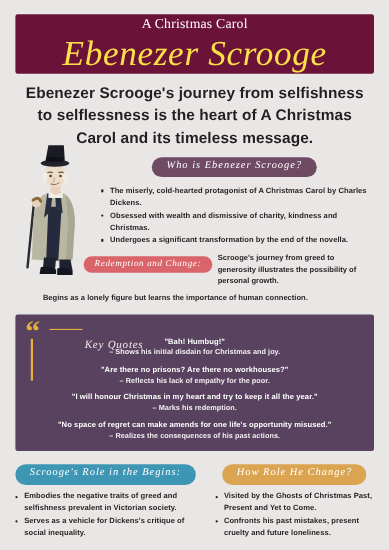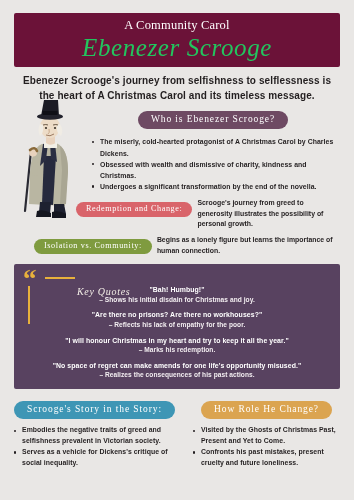--- a/index.html
+++ b/index.html
@@ -27,46 +27,47 @@
     padding-top: 2px;
   }
   .title-small {
     color: #ffffff;
     font-family: "Liberation Serif", serif;
     font-size: 12.5px;
     letter-spacing: .2px;
     line-height: 1;
   }
   .title-big {
-    color: #22c55e;
+    color: #fde047;
     font-family: "Liberation Serif", serif;
     font-style: italic;
-    font-size: 25px;
+    font-size: 32px;
     font-weight: 400;
     letter-spacing: .6px;
     line-height: 1.15;
     margin-top: 2px;
   }
 
   .subtitle {
     margin: 7px 6px 0 6px;
     text-align: center;
-    font-size: 10px;
+    font-size: 14px;
     font-weight: bold;
     color: #231f20;
     line-height: 1.45;
     letter-spacing: .1px;
   }
 
   
   .pill {
     display: inline-block;
     border-radius: 11px;
     color: #ffffff;
     font-family: "Liberation Serif", serif;
+    font-style: italic;
     font-size: 9.5px;
     letter-spacing: .9px;
     padding: 3px 13px 4px 13px;
     white-space: nowrap;
     line-height: 1.2;
   }
   .pill.small {
     font-size: 8.2px;
     letter-spacing: .6px;
     padding: 2.5px 10px 3px 10px;
@@ -188,21 +189,21 @@
   .col-head { text-align: center; }
   .col ul.bl { margin-top: 6px; }
   .col ul.bl li { line-height: 1.58; }
 </style>
 </head>
 <body>
 
 <div class="poster">
 
   <div class="header-band">
-    <div class="title-small">A Community Carol</div>
+    <div class="title-small">A Christmas Carol</div>
     <div class="title-big">Ebenezer Scrooge</div>
   </div>
 
   <div class="subtitle">Ebenezer Scrooge's journey from selfishness to selflessness is the heart of A Christmas Carol and its timeless message.</div>
 
   <div class="who-row">
 
     <svg class="scrooge" viewBox="0 0 76 132">
 
       <line x1="15" y1="55" x2="9" y2="115" stroke="#2a2a33" stroke-width="2.2" stroke-linecap="round"></line>
@@ -258,21 +259,20 @@
     </ul>
 
 
     <div class="theme-row r1">
       <div class="lab"><span class="pill small pill-coral">Redemption and Change:</span></div>
       <div class="desc">Scrooge's journey from greed to generosity illustrates the possibility of personal growth.</div>
     </div>
 
 
     <div class="theme-row r3">
-      <div class="lab"><span class="pill small pill-olive">Isolation vs. Community:</span></div>
       <div class="desc">Begins as a lonely figure but learns the importance of human connection.</div>
     </div>
   </div>
 
   <div class="quotes-box">
     <div class="qmark">“</div>
     <div class="qline-h"></div>
     <div class="qline-v"></div>
     <div class="quotes-title">Key Quotes</div>
 
@@ -291,21 +291,21 @@
       </div>
       <div class="quote-item">
         <div class="q-text">"No space of regret can make amends for one life's opportunity misused."</div>
         <div class="q-note">– Realizes the consequences of his past actions.</div>
       </div>
     </div>
   </div>
 
   <div class="cols">
     <div class="col">
-      <div class="col-head"><span class="pill pill-blue">Scrooge's Story in the Story:</span></div>
+      <div class="col-head"><span class="pill pill-blue">Scrooge's Role in the Begins:</span></div>
       <ul class="bl">
         <li>Embodies the negative traits of greed and selfishness prevalent in Victorian society.</li>
         <li>Serves as a vehicle for Dickens's critique of social inequality.</li>
 
       </ul>
     </div>
     <div class="col">
       <div class="col-head"><span class="pill pill-gold">How Role He Change?</span></div>
       <ul class="bl">
         <li>Visited by the Ghosts of Christmas Past, Present and Yet to Come.</li>

